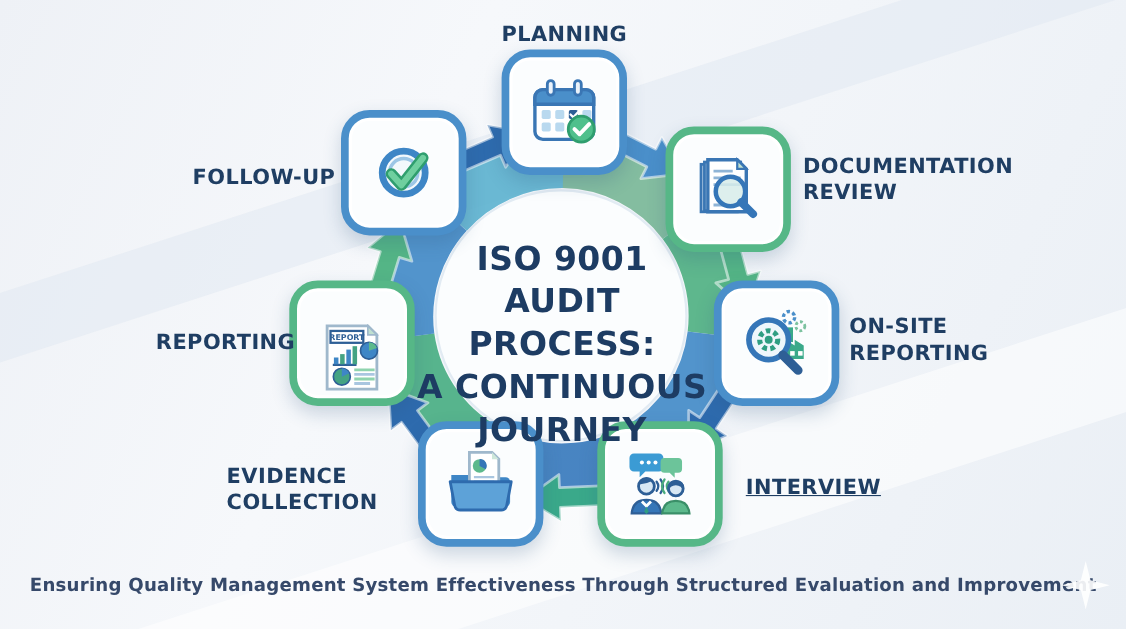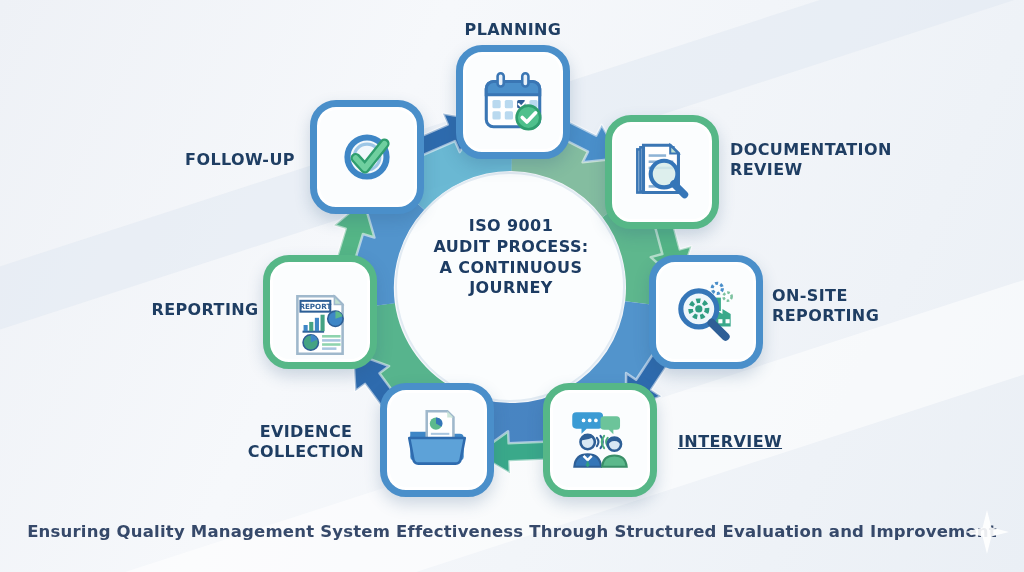--- a/index.html
+++ b/index.html
@@ -13,33 +13,33 @@
   .streak.s2{width:1400px;height:60px;left:-60px;top:60px;background:rgba(223,232,241,.5);}
   svg.diagram{position:absolute;left:0;top:0;}
   .stage-card{
     position:absolute; width:100px; height:100px; border-radius:26px;
     background:#fbfdfe; display:flex; align-items:center; justify-content:center;
     box-shadow:0 7px 16px rgba(46,86,128,.22), inset 0 0 0 3px #ffffff;
   }
   .card-blue{border:7px solid #4a8fca;}
   .card-green{border:7px solid #56b787;}
   .stage-label{
-    position:absolute; color:#1f3e63; font-weight:bold; font-size:16px;
+    position:absolute; color:#1f3e63; font-weight:bold; font-size:19px;
     letter-spacing:.4px; line-height:1.25;
   }
   .lbl-planning{left:413px;top:20px;width:200px;text-align:center;}
   .lbl-docreview{left:730px;top:140px;width:185px;text-align:left;}
   .lbl-onsite{left:772px;top:286px;width:132px;text-align:left;}
   .lbl-interview{left:678px;top:432px;width:160px;text-align:left;text-decoration:underline;}
-  .lbl-evidence{left:206px;top:422px;width:200px;text-align:center;}
+  .lbl-evidence{left:206px;top:422px;width:200px;text-align:left;}
   .lbl-reporting{left:105px;top:300px;width:200px;text-align:center;}
   .lbl-followup{left:140px;top:150px;width:200px;text-align:center;}
   .center-title{
     position:absolute; left:371px; top:216px; width:280px; text-align:center;
-    color:#1d3c63; font-weight:bold; font-size:16px; line-height:1.3; letter-spacing:.4px;
+    color:#1d3c63; font-weight:bold; font-size:30px; line-height:1.3; letter-spacing:.4px;
   }
   .subtitle{
     position:absolute; left:0; top:522px; width:1024px; text-align:center;
     color:#36496a; font-weight:600; font-size:16.5px; letter-spacing:.2px;
   }
   .sparkle{
     position:absolute; left:965px; top:510px; width:44px; height:44px;
     background:#ffffff; opacity:.9;
     clip-path:polygon(50% 0,60% 40%,100% 50%,60% 60%,50% 100%,40% 60%,0 50%,40% 40%);
   }

